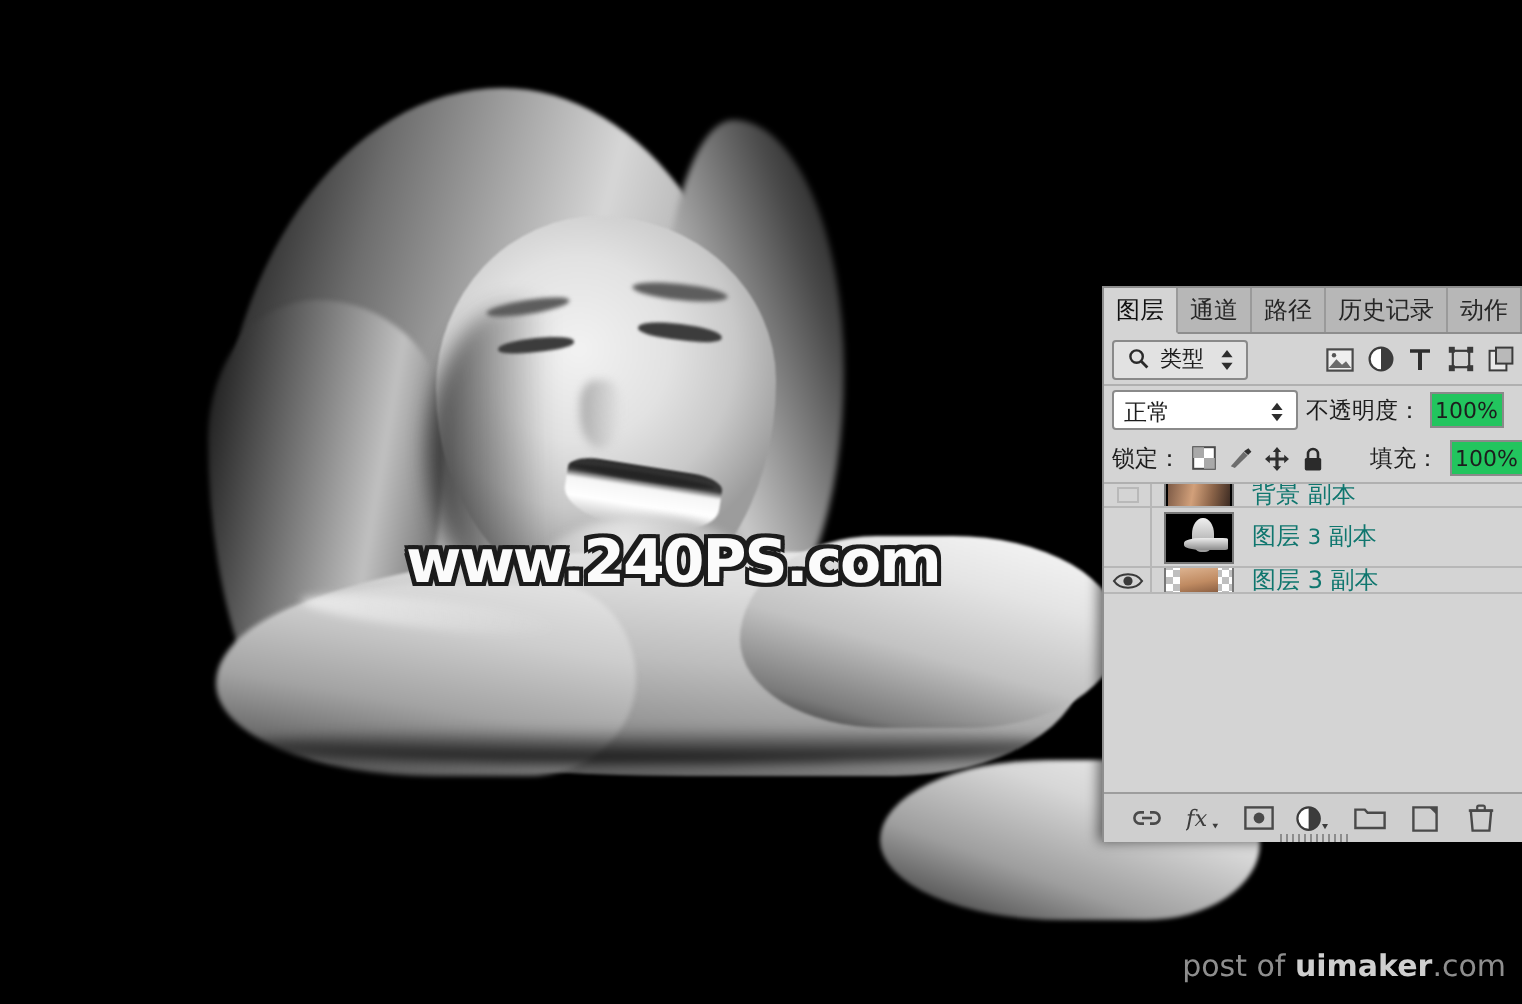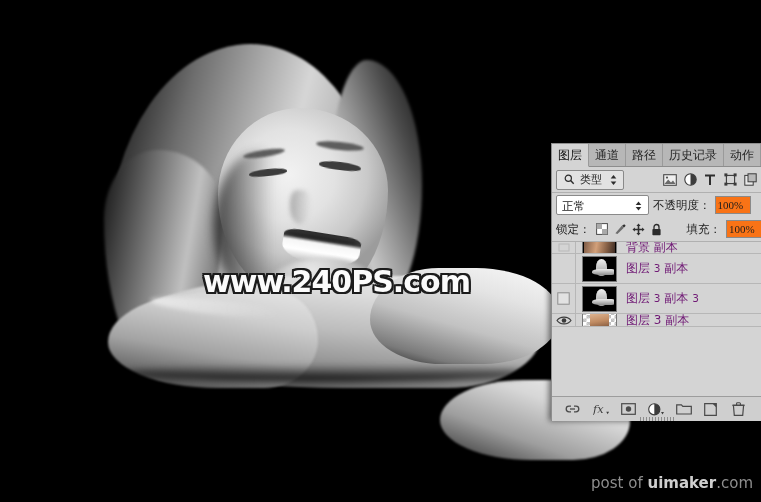--- a/index.html
+++ b/index.html
@@ -145,39 +145,39 @@
                border:1px solid #898989;border-radius:2px;min-width:60px;}
   #kind-label{font-size:11px;color:#1e1e1e;flex:1;}
   .ficon{width:16px;height:16px;display:flex;align-items:center;justify-content:center;}
 
   
   #blend-row{display:flex;align-items:center;height:24px;padding:0 0 0 4px;gap:4px;}
   #blend-select{display:flex;align-items:flex-end;height:18px;width:84px;
                 padding:0 2px 0 5px;background:#fff;border:1px solid #8a8a8a;border-radius:2px;}
   #blend-label{flex:1;font-size:11.5px;}
   .lbl{font-size:11.5px;white-space:nowrap;}
-  .numbox{background:#f97316;border:1px solid #8a8a8a;height:16px;
-          display:flex;align-items:center;padding:0 2px;font-size:11px;min-width:30px;font-family:Liberation Serif, serif;}
+  .numbox{background:#22c55e;border:1px solid #8a8a8a;height:16px;
+          display:flex;align-items:center;padding:0 2px;font-size:11px;min-width:30px;}
 
   
   #lock-row{display:flex;align-items:center;height:24px;padding:0 0 0 4px;gap:5px;
             border-bottom:1px solid #b0b0b0;}
   .lockicon{width:13px;height:13px;display:flex;align-items:center;justify-content:center;}
 
   
   #layer-list{flex:1;background:#d4d4d4;overflow:hidden;position:relative;}
   .layer-row{display:flex;align-items:center;height:29px;
              border-bottom:1px solid #b7b7b7;background:#d4d4d4;}
   .layer-row.selected{background:#c3d5ee;}
   .eye-cell{width:23px;height:100%;display:flex;align-items:center;justify-content:center;
             border-right:1px solid #b7b7b7;}
   .thumb{width:33px;height:24px;margin-left:6px;border:1px solid #787878;
          background:#000;position:relative;overflow:hidden;flex:0 0 auto;}
   .thumb.sel{border:1px solid #3a3a7a;box-shadow:0 0 0 1px #7f8fbf inset;}
-  .layer-name{margin-left:9px;font-size:12px;color:#701a75;white-space:nowrap;}
+  .layer-name{margin-left:9px;font-size:12px;color:#0f766e;white-space:nowrap;}
   .layer-name .num{font-size:10.5px;}
 
   
   .th-bg{position:absolute;inset:0;}
   .th-checker{background-image:
       linear-gradient(45deg,#bfbfbf 25%,transparent 25%,transparent 75%,#bfbfbf 75%),
       linear-gradient(45deg,#bfbfbf 25%,transparent 25%,transparent 75%,#bfbfbf 75%);
       background-size:7px 7px;background-position:0 0,3.5px 3.5px;background-color:#fff;}
   .th-person{position:absolute;left:40%;top:12%;width:34%;height:70%;
       border-radius:48% 48% 40% 40%;
@@ -188,21 +188,21 @@
   .th-color{position:absolute;left:22%;top:10%;width:56%;height:80%;
       border-radius:22%;
       background:linear-gradient(170deg,#e9c4a4,#c08b62 55%,#6c4630);}
   .th-wide{position:absolute;left:4%;top:22%;width:92%;height:56%;
       background:linear-gradient(100deg,#7c5a46,#d2a07a 40%,#8a6348 70%,#3b2a22);}
 
   
   #panel-bottom{height:24px;background:#cfcfcf;border-top:1px solid #9d9d9d;
                 display:flex;align-items:center;justify-content:space-around;
                 padding:0 8px;position:relative;}
-  .bicon{width:17px;height:17px;display:flex;align-items:center;justify-content:flex-start;}
+  .bicon{width:17px;height:17px;display:flex;align-items:center;justify-content:center;}
   #grip{position:absolute;left:50%;transform:translateX(-50%);bottom:-1px;
         width:34px;height:5px;
         background-image:repeating-linear-gradient(90deg,#8c8c8c 0 1px,transparent 1px 3px);}
 
   
   .partial-top{height:11px;overflow:hidden;}
   .partial-bottom{height:12px;overflow:hidden;}
 </style>
 </head>
 <body>
@@ -374,33 +374,20 @@
       <div class="layer-row">
         <div class="eye-cell"></div>
         <div class="thumb">
           <div class="th-bg" style="background:#000"></div>
           <div class="th-person"></div>
             <div class="th-arm"></div>
         </div>
         <span class="layer-name"><span>图层</span> <span class="num">3</span> <span>副本</span></span>
       </div>
 
-      <div class="layer-row">
-        <div class="eye-cell">
-          <svg width="13" height="13" viewBox="0 0 13 13">
-              <rect x="0.8" y="0.8" width="11.4" height="11.4" fill="#e2e2e2" stroke="#8e8e8e" stroke-width="1"></rect>
-            </svg>
-        </div>
-        <div class="thumb">
-          <div class="th-bg" style="background:#000"></div>
-          <div class="th-person"></div>
-            <div class="th-arm"></div>
-        </div>
-        <span class="layer-name"><span>图层</span> <span class="num">3</span> <span>副本</span> <span class="num">3</span></span>
-      </div>
 
 
 
       <div class="layer-row partial-bottom">
         <div class="eye-cell">
           <svg width="16" height="11" viewBox="0 0 16 11">
               <path d="M1 5.5 C4 1 12 1 15 5.5 C12 10 4 10 1 5.5 Z" fill="none" stroke="#3a3a3a" stroke-width="1.1"></path>
               <circle cx="8" cy="5.5" r="2.3" fill="#3a3a3a"></circle>
             </svg>
         </div>

